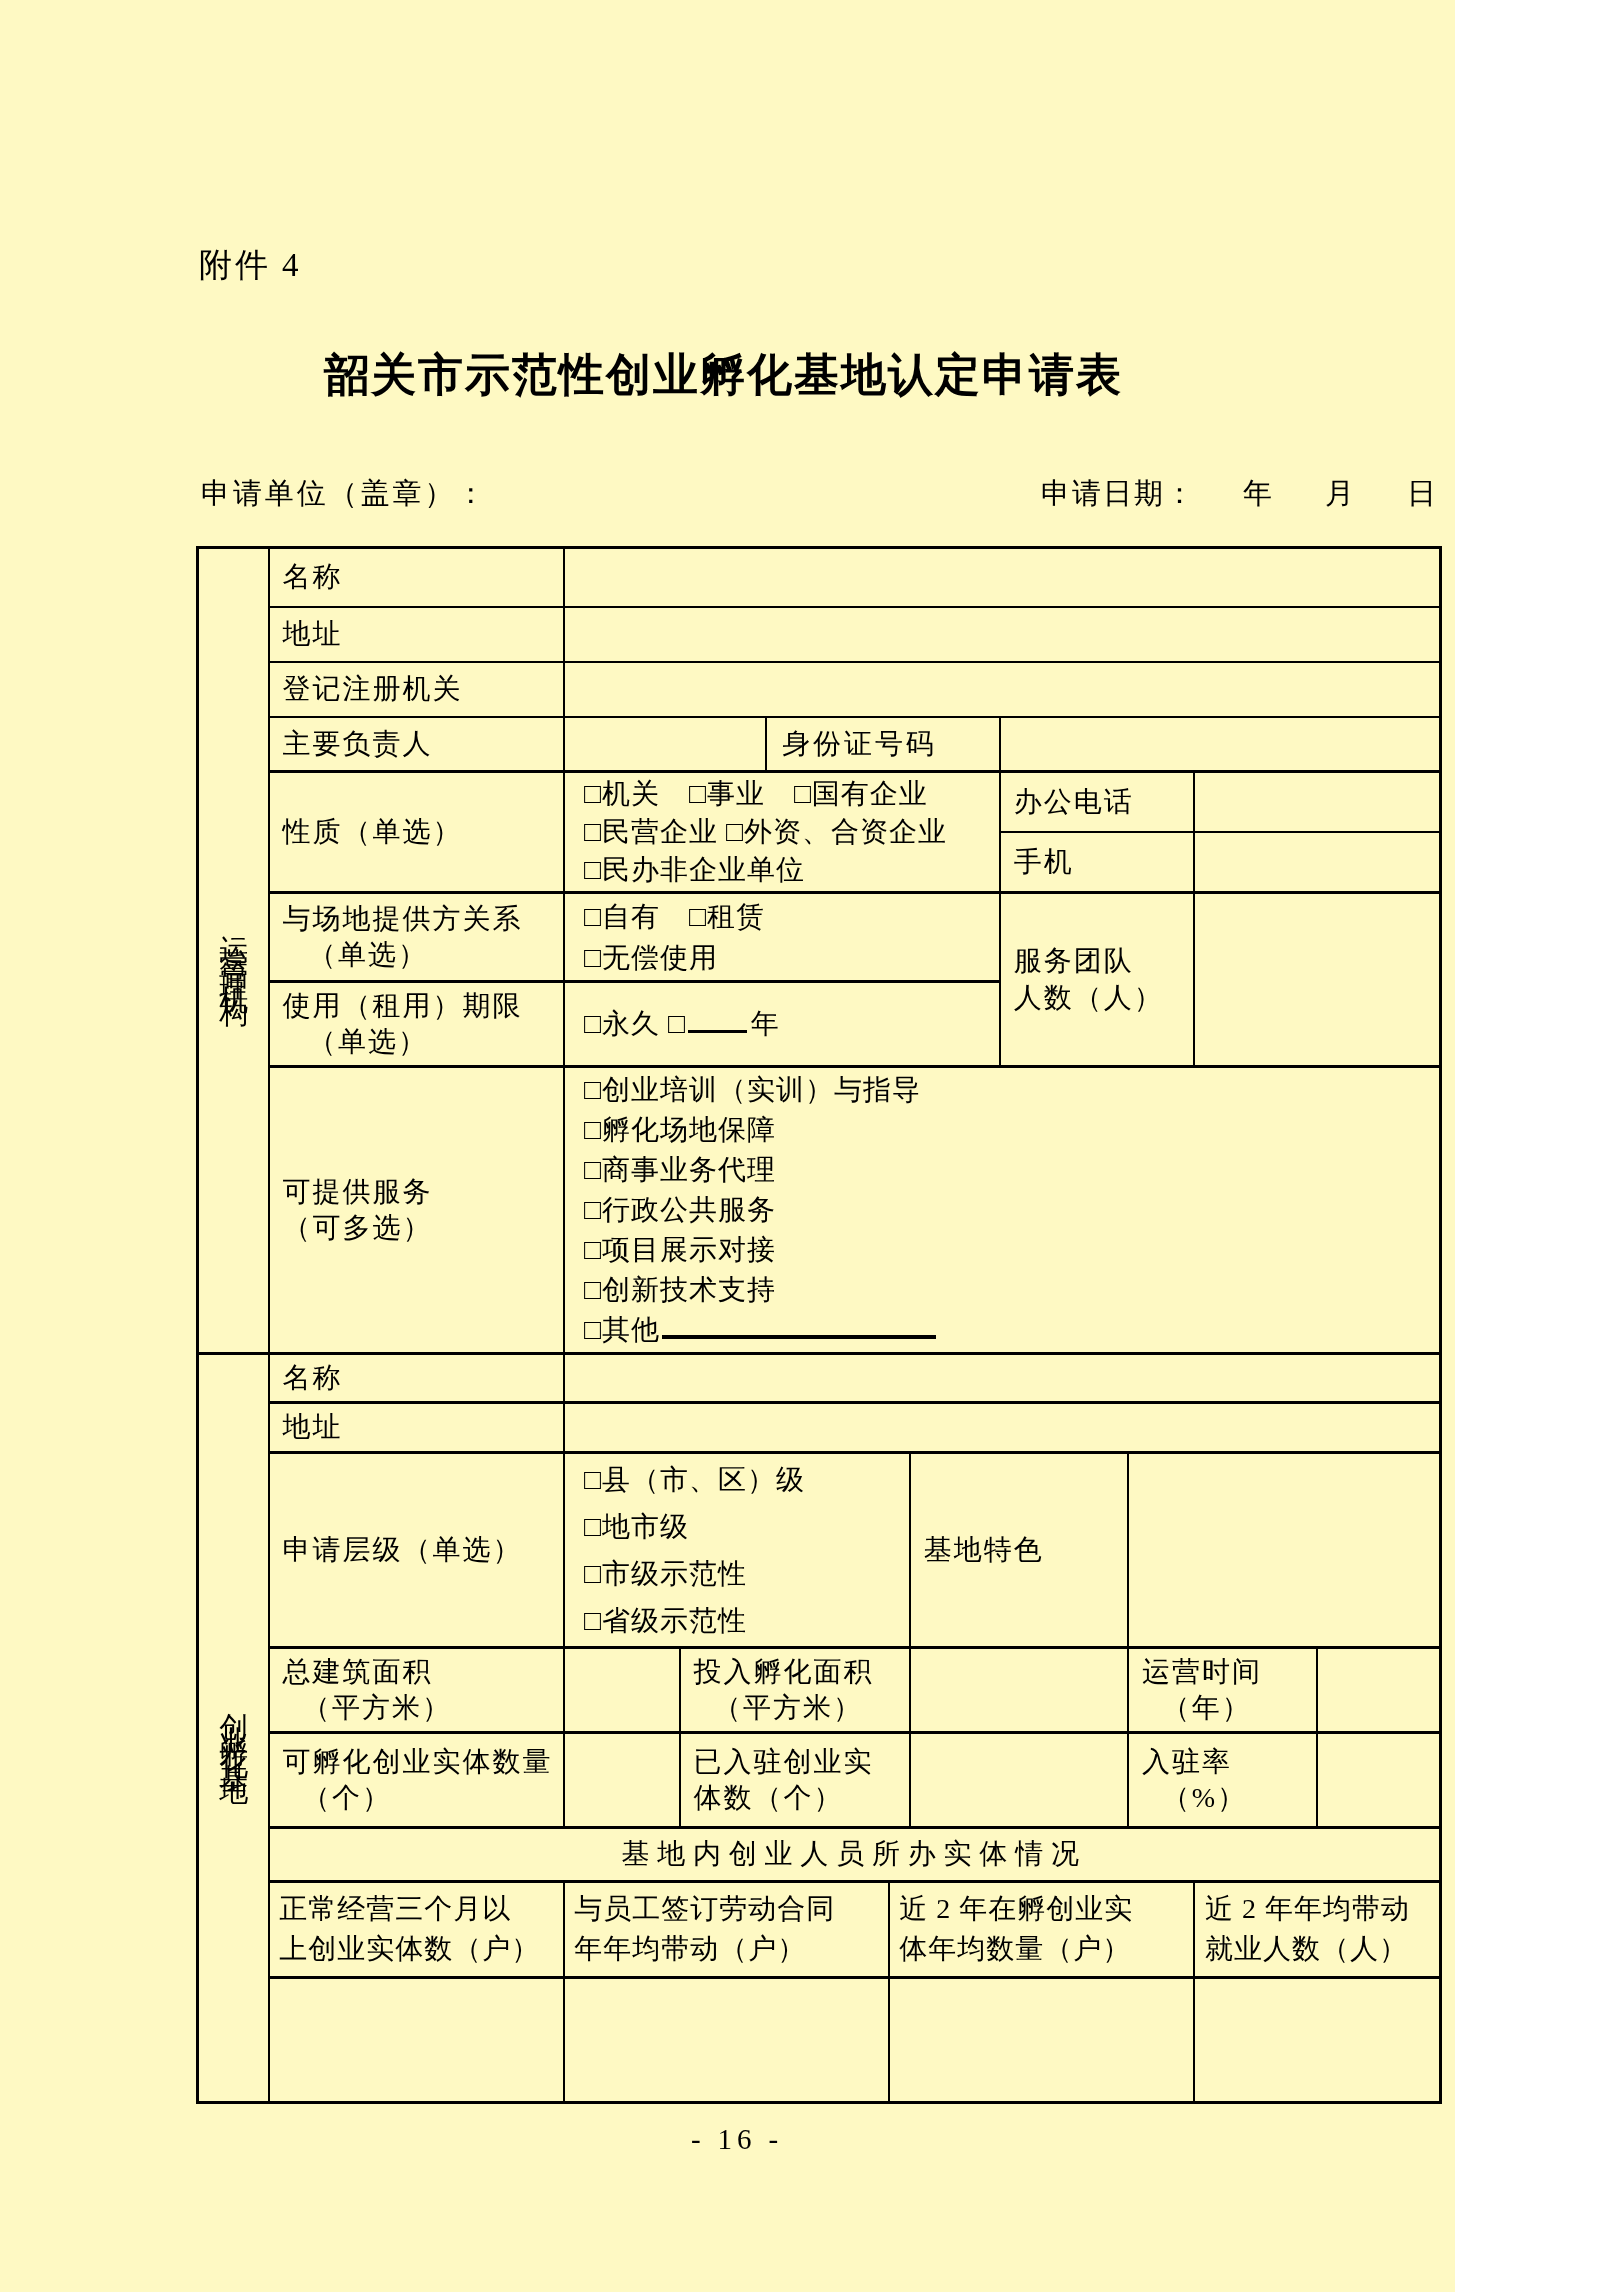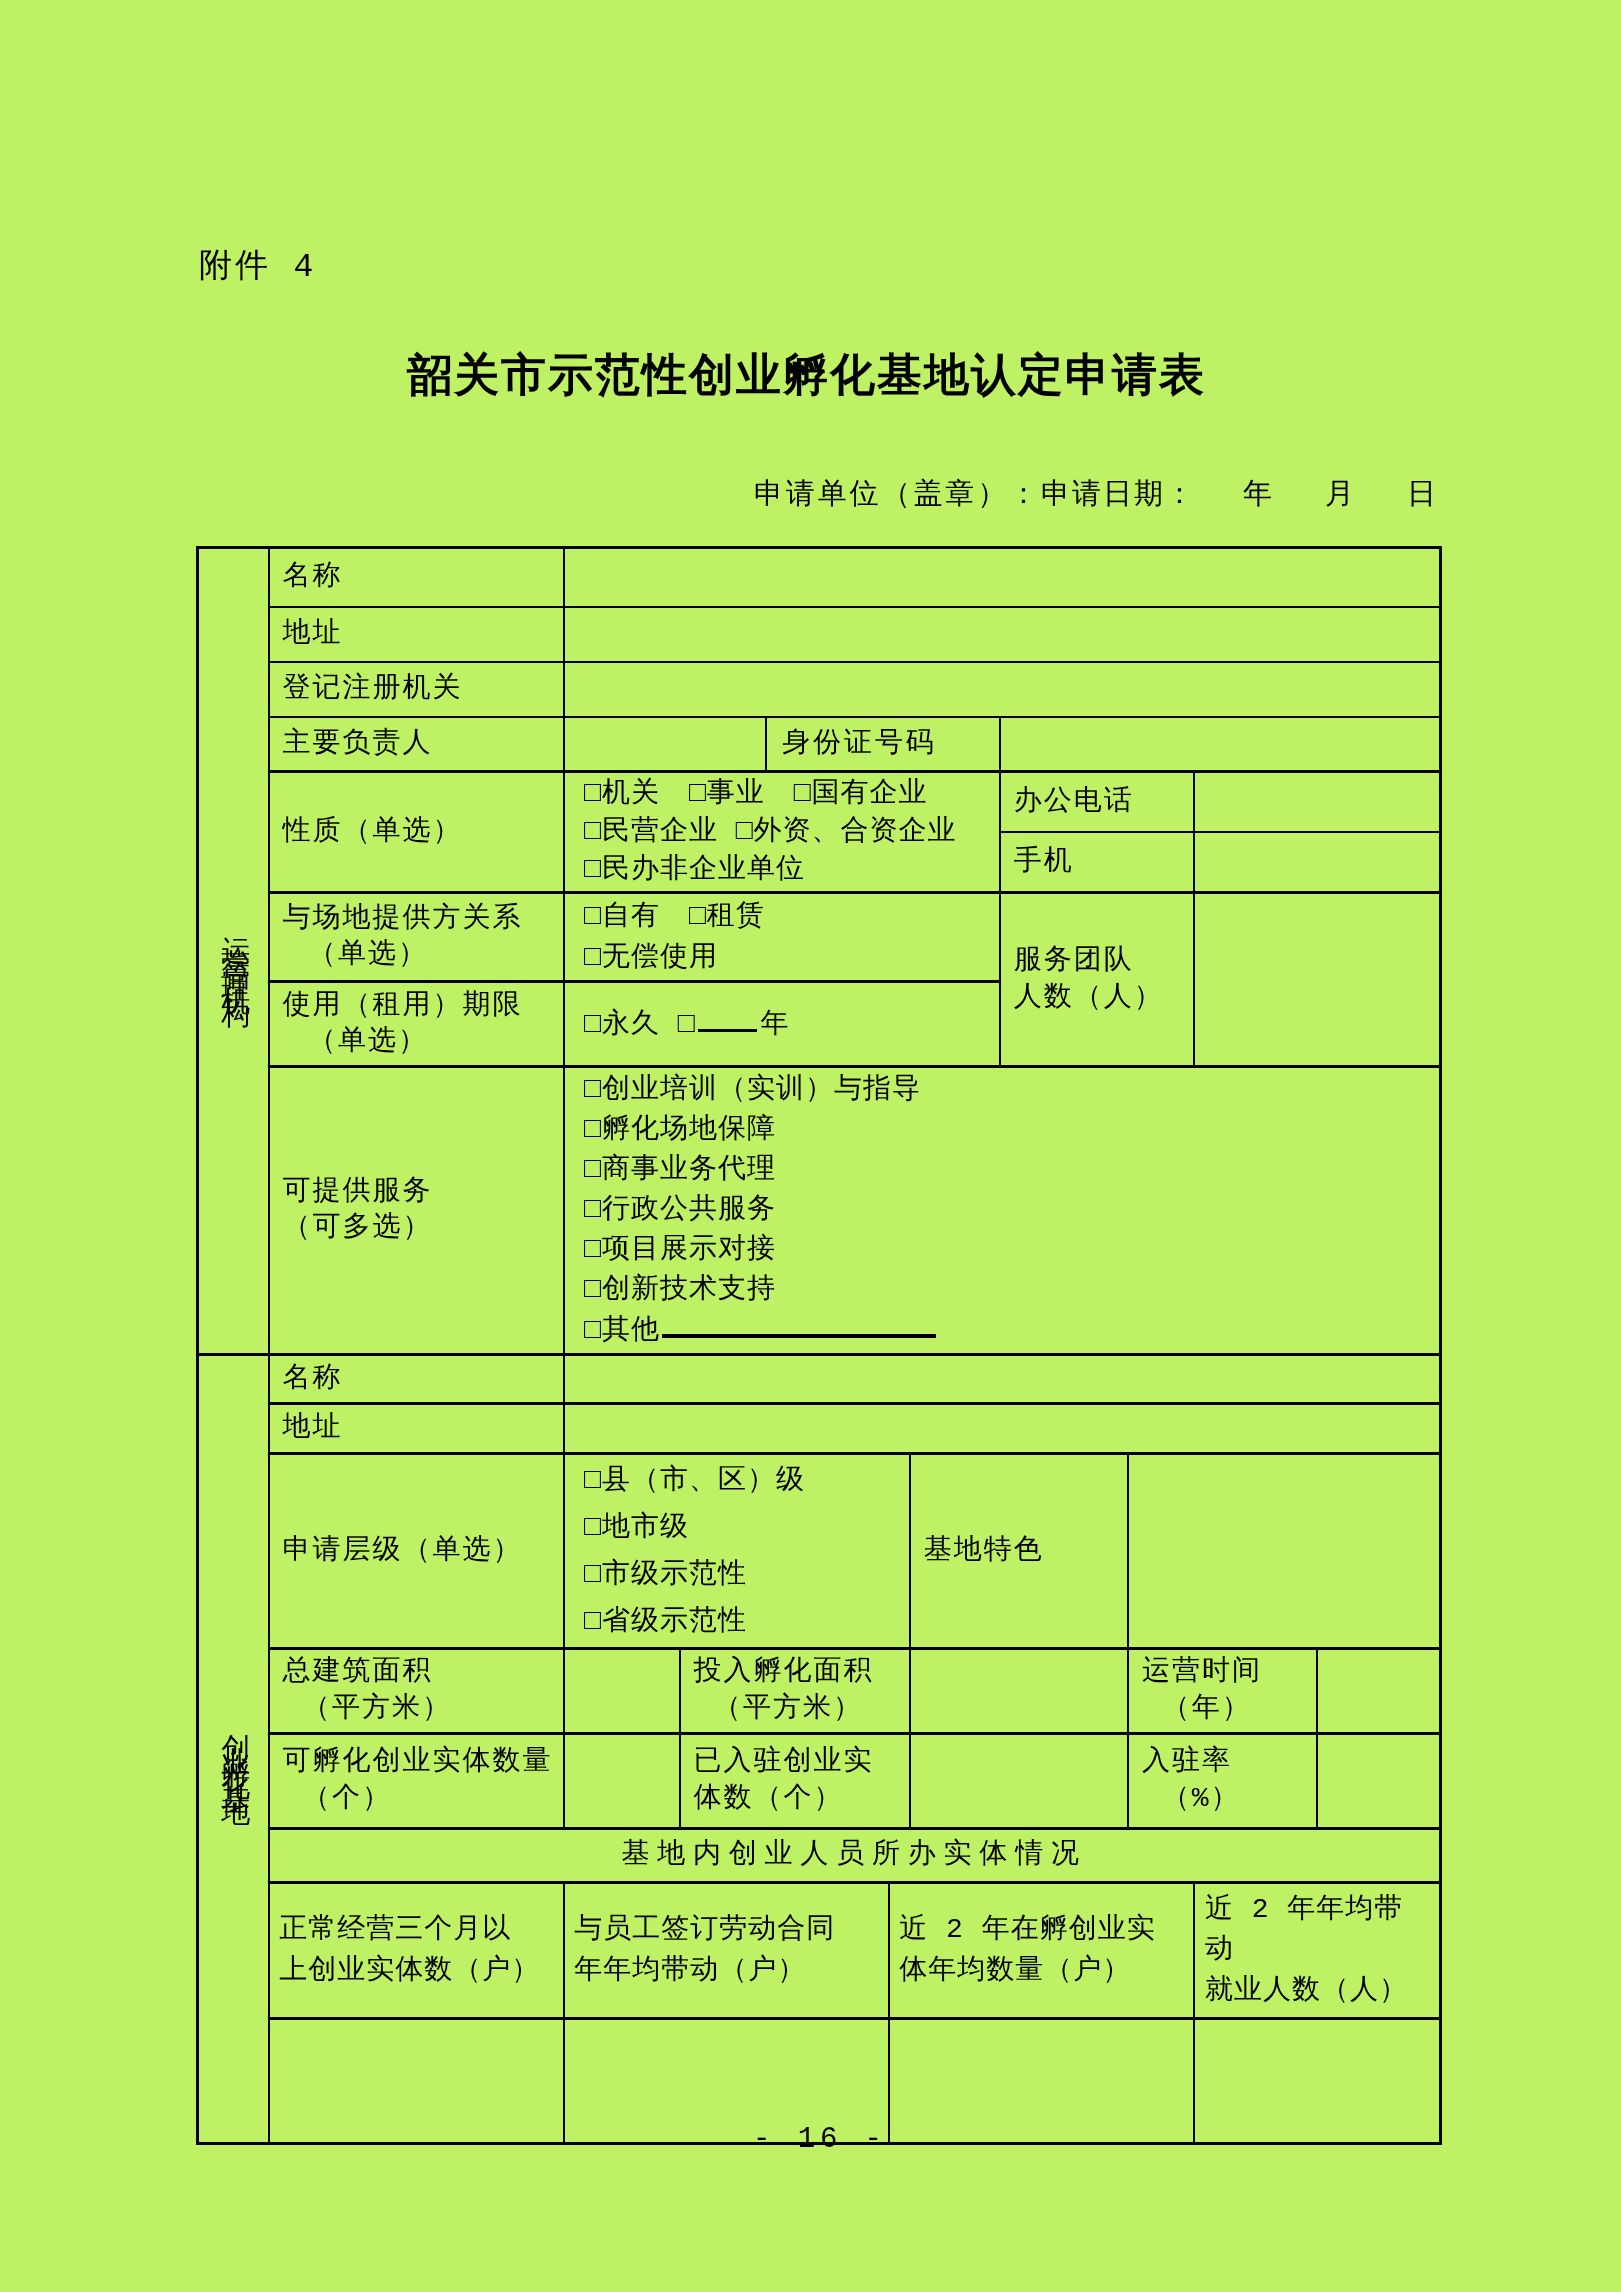--- a/index.html
+++ b/index.html
@@ -1,33 +1,33 @@
 <!DOCTYPE html>
 <html><head>
 <meta charset="utf-8">
 <style>
   html,body { margin:0; padding:0; background:#ffffff; }
   body {
     width:1621px; height:2293px; position:relative;
     font-family:"Liberation Serif","DejaVu Serif",serif;
     color:#000;
   }
-  .page { position:relative; width:1621px; height:2293px; background:#bef264; overflow:hidden;font-family:Liberation Mono, monospace; }
+  .page { position:relative; width:1455px; height:2293px; background:#fef9c3; overflow:hidden; }
 
   .attachment {
     position:absolute; left:199px; top:243px;
     font-size:33px; letter-spacing:2.9px;
   }
   .title {
     position:absolute; left:0; right:8px; top:345px; margin:0;
     text-align:center; font-size:45px; font-weight:700; letter-spacing:2px;
   }
   .subhead {
     position:absolute; left:201px; top:474px; width:1237px;
-    display:flex; justify-content:flex-end; align-items:flex-end;
+    display:flex; justify-content:space-between; align-items:flex-end;
     font-size:29px;
   }
   .subhead .applicant { letter-spacing:2.9px; }
   .date-group { letter-spacing:2px; }
   .date-group .dsp-a { display:inline-block; width:47px; }
   .date-group .dsp-b { display:inline-block; width:51px; }
 
   table.form {
     position:absolute; left:196px; top:546px;
     border-collapse:collapse; table-layout:fixed;

